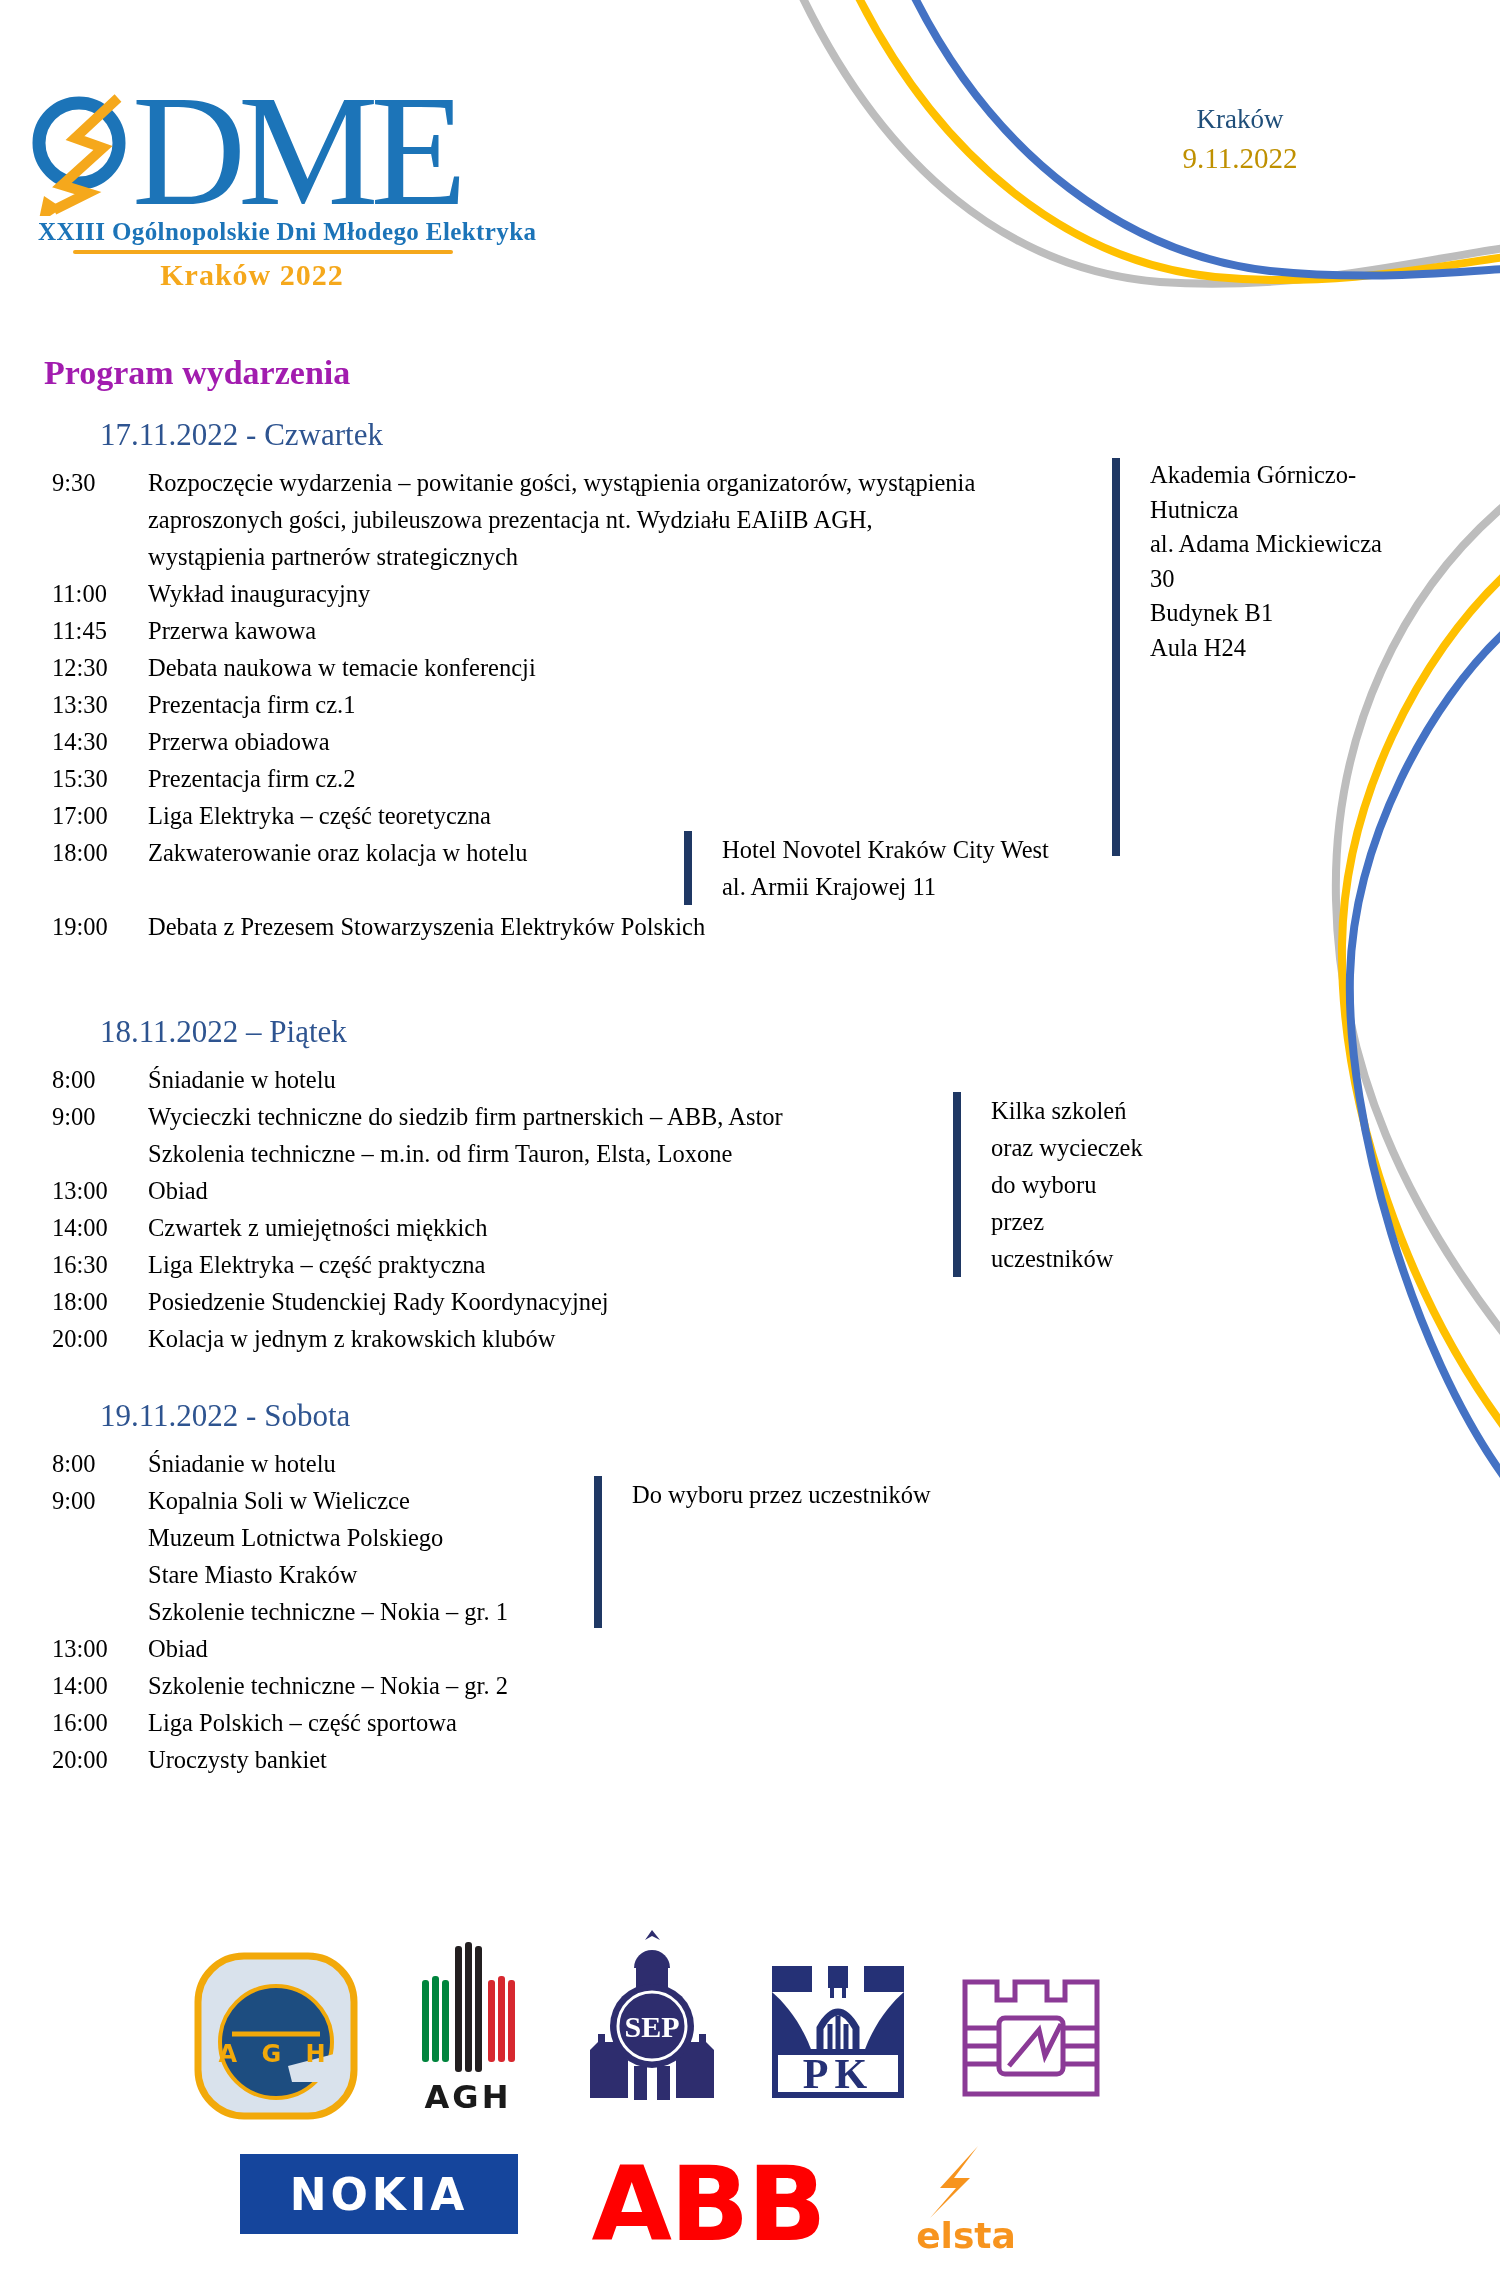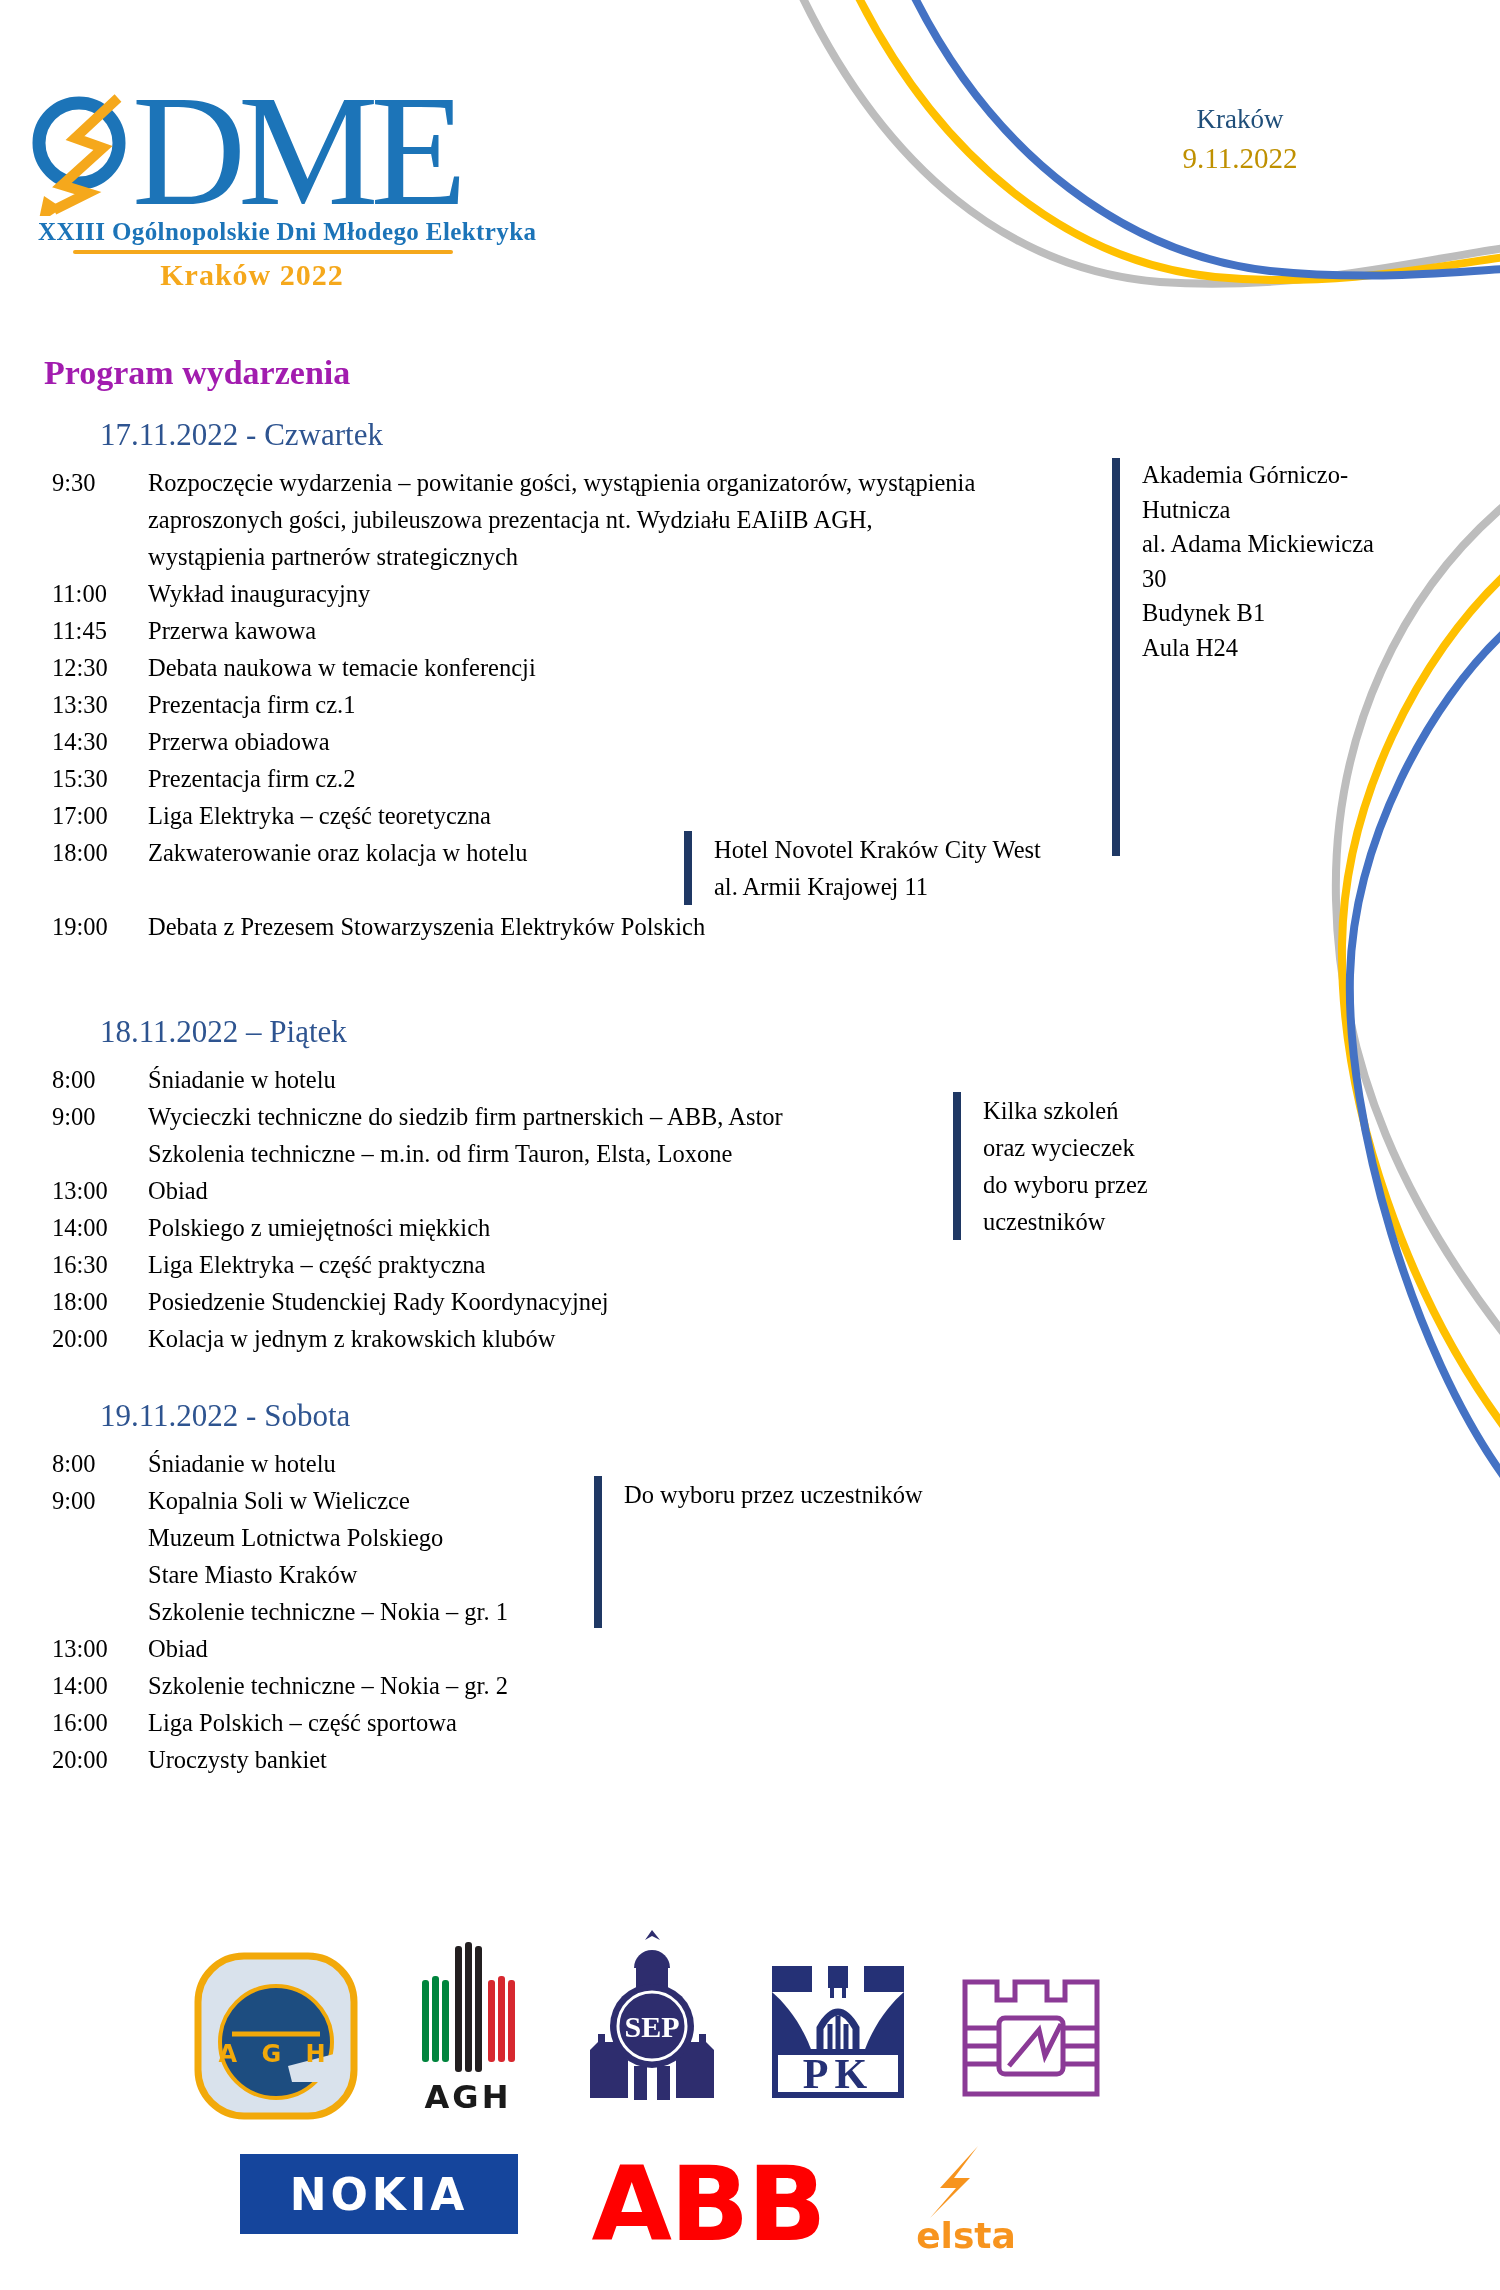--- a/index.html
+++ b/index.html
@@ -23,21 +23,21 @@
   .main{position:absolute;left:44px;top:352px;width:1110px;z-index:1;}
   .page-title{font-size:34px;font-weight:bold;color:#a21caf;line-height:42px;}
   .day-heading{font-size:31px;color:#2E5490;line-height:42px;margin-left:56px;}
   .mt1{margin-top:20px;} .mt2{margin-top:66px;} .mt3{margin-top:38px;}
   .entries{margin-top:8px;}
   .row{display:flex;position:relative;font-size:24.5px;line-height:37px;}
   .time{width:104px;flex:0 0 104px;padding-left:8px;box-sizing:border-box;}
   .activity{white-space:pre-line;}
   
   .note{
-    position:absolute;border-left:8px solid #1F3864;padding-left:22px;
+    position:absolute;border-left:8px solid #1F3864;padding-left:30px;
     font-size:24.5px;line-height:37px;white-space:pre-line;box-sizing:border-box;
   }
   .note-akademia{left:1068px;top:-6px;min-height:398px;line-height:34.5px;width:310px;}
   .note-novotel{left:640px;top:-3px;min-height:74px;}
   .note-szkolenia{left:909px;top:-6px;min-height:88px;}
   .note-wybor{left:550px;top:-6px;min-height:152px;}
   .note-bankiet{left:381px;top:-6px;min-height:118px;}
   
   .logo{position:absolute;z-index:1;}
 </style>
@@ -147,21 +147,21 @@
 Szkolenia techniczne – m.in. od firm Tauron, Elsta, Loxone</div>
         <div class="note note-szkolenia">Kilka szkoleń oraz wycieczek
 do wyboru przez uczestników</div>
       </div>
       <div class="row">
         <div class="time">13:00</div>
         <div class="activity">Obiad</div>
       </div>
       <div class="row">
         <div class="time">14:00</div>
-        <div class="activity">Polskiego z umiejętności miękkich</div>
+        <div class="activity">Czwartek z umiejętności miękkich</div>
       </div>
       <div class="row">
         <div class="time">16:30</div>
         <div class="activity">Liga Elektryka – część praktyczna</div>
       </div>
       <div class="row">
         <div class="time">18:00</div>
         <div class="activity">Posiedzenie Studenckiej Rady Koordynacyjnej</div>
       </div>
       <div class="row">

